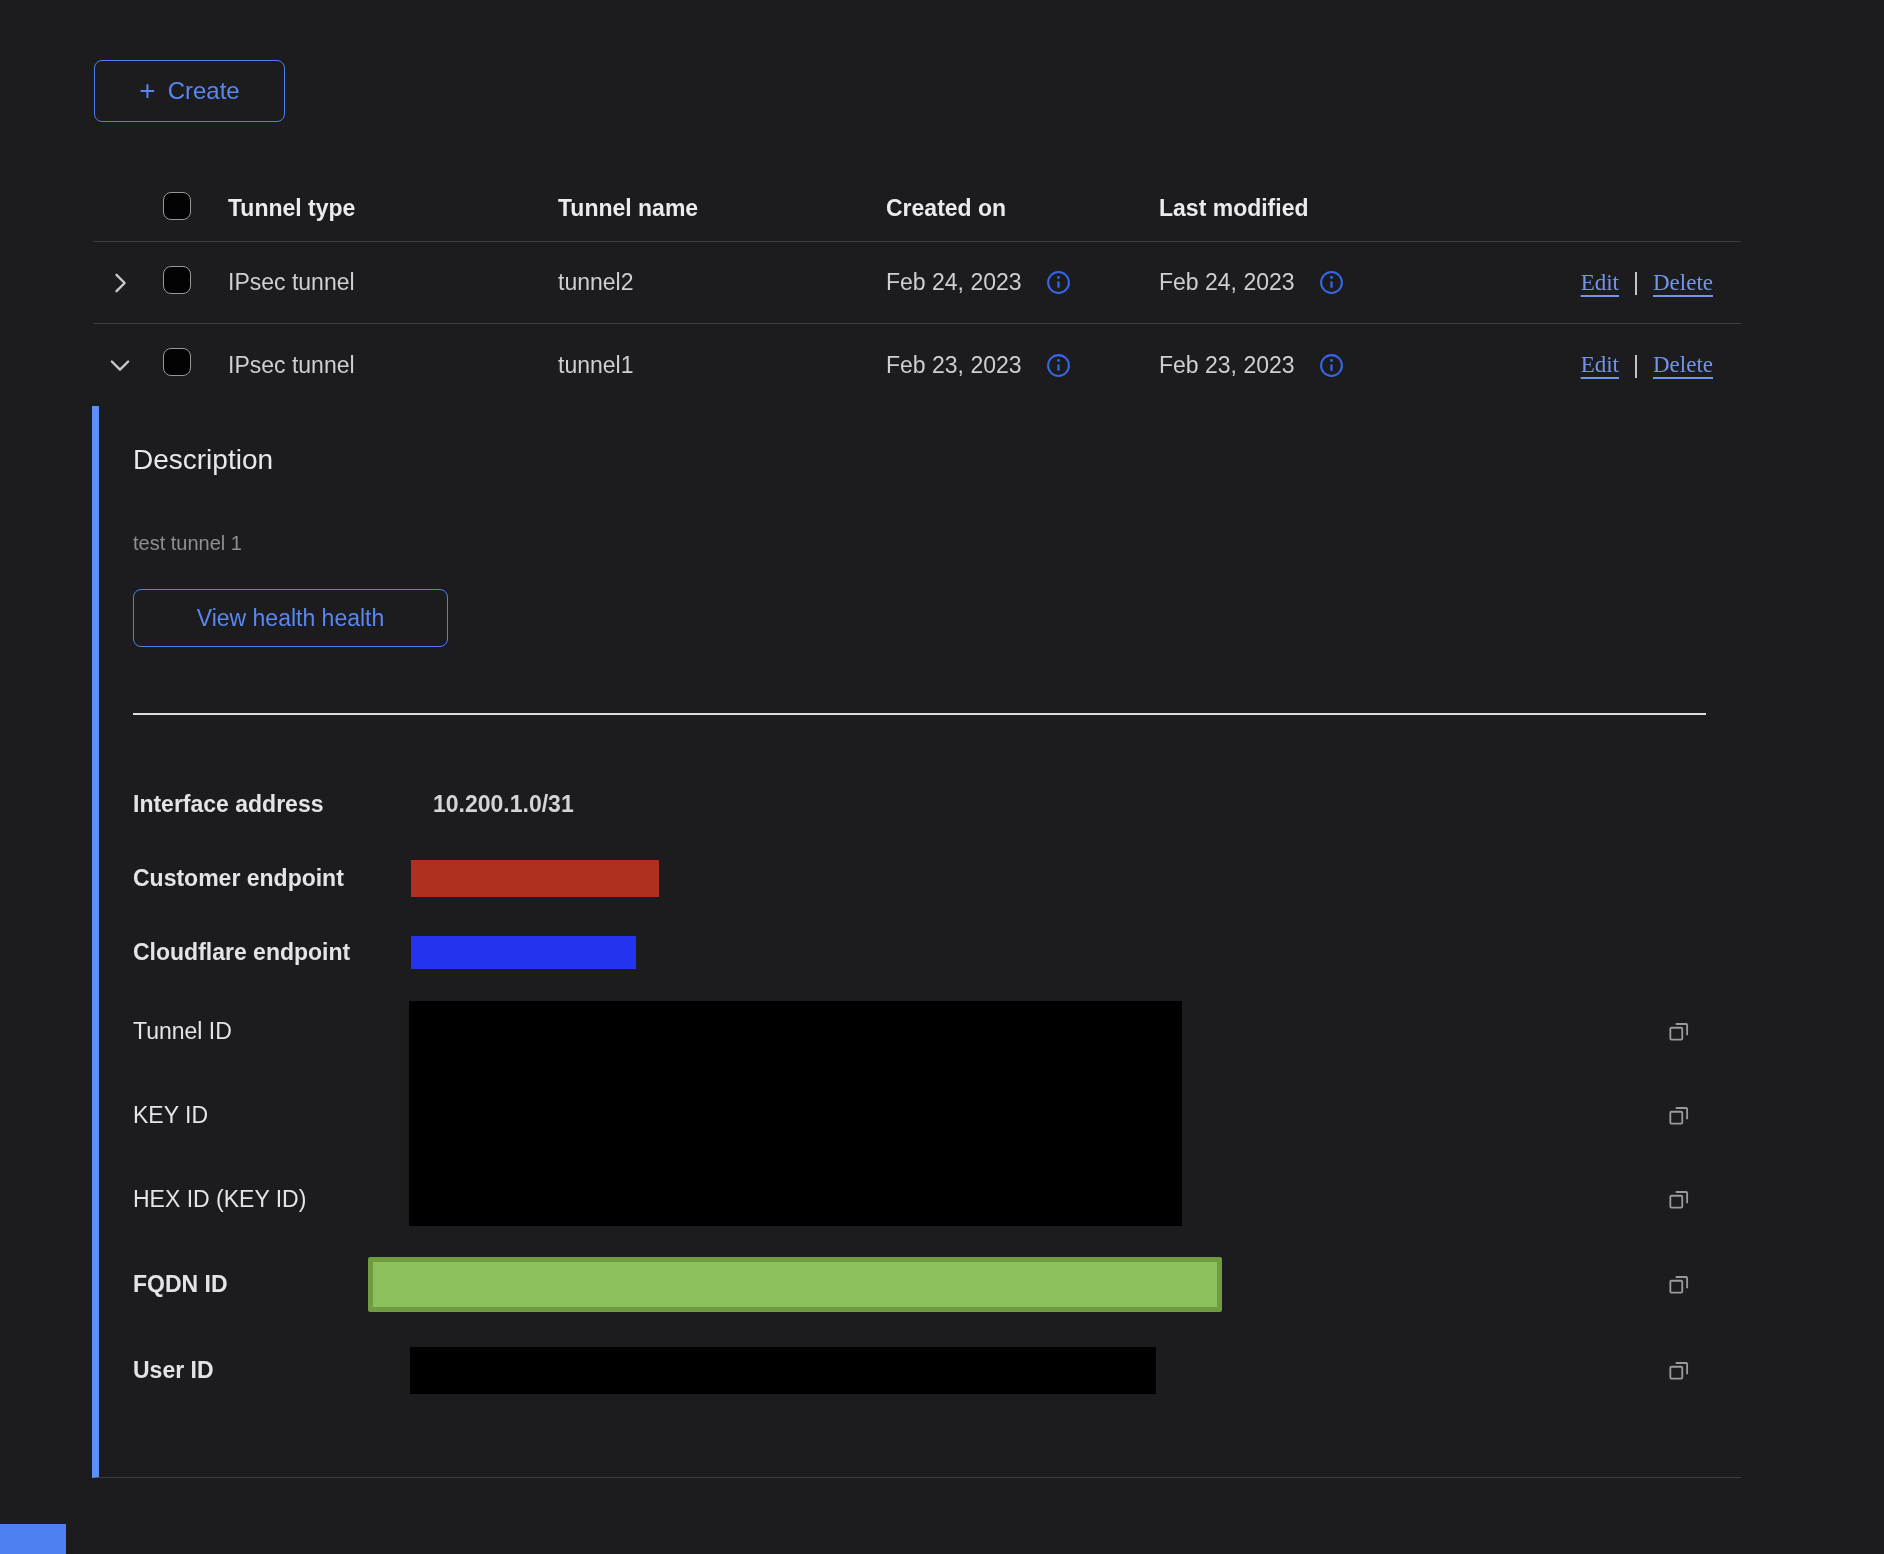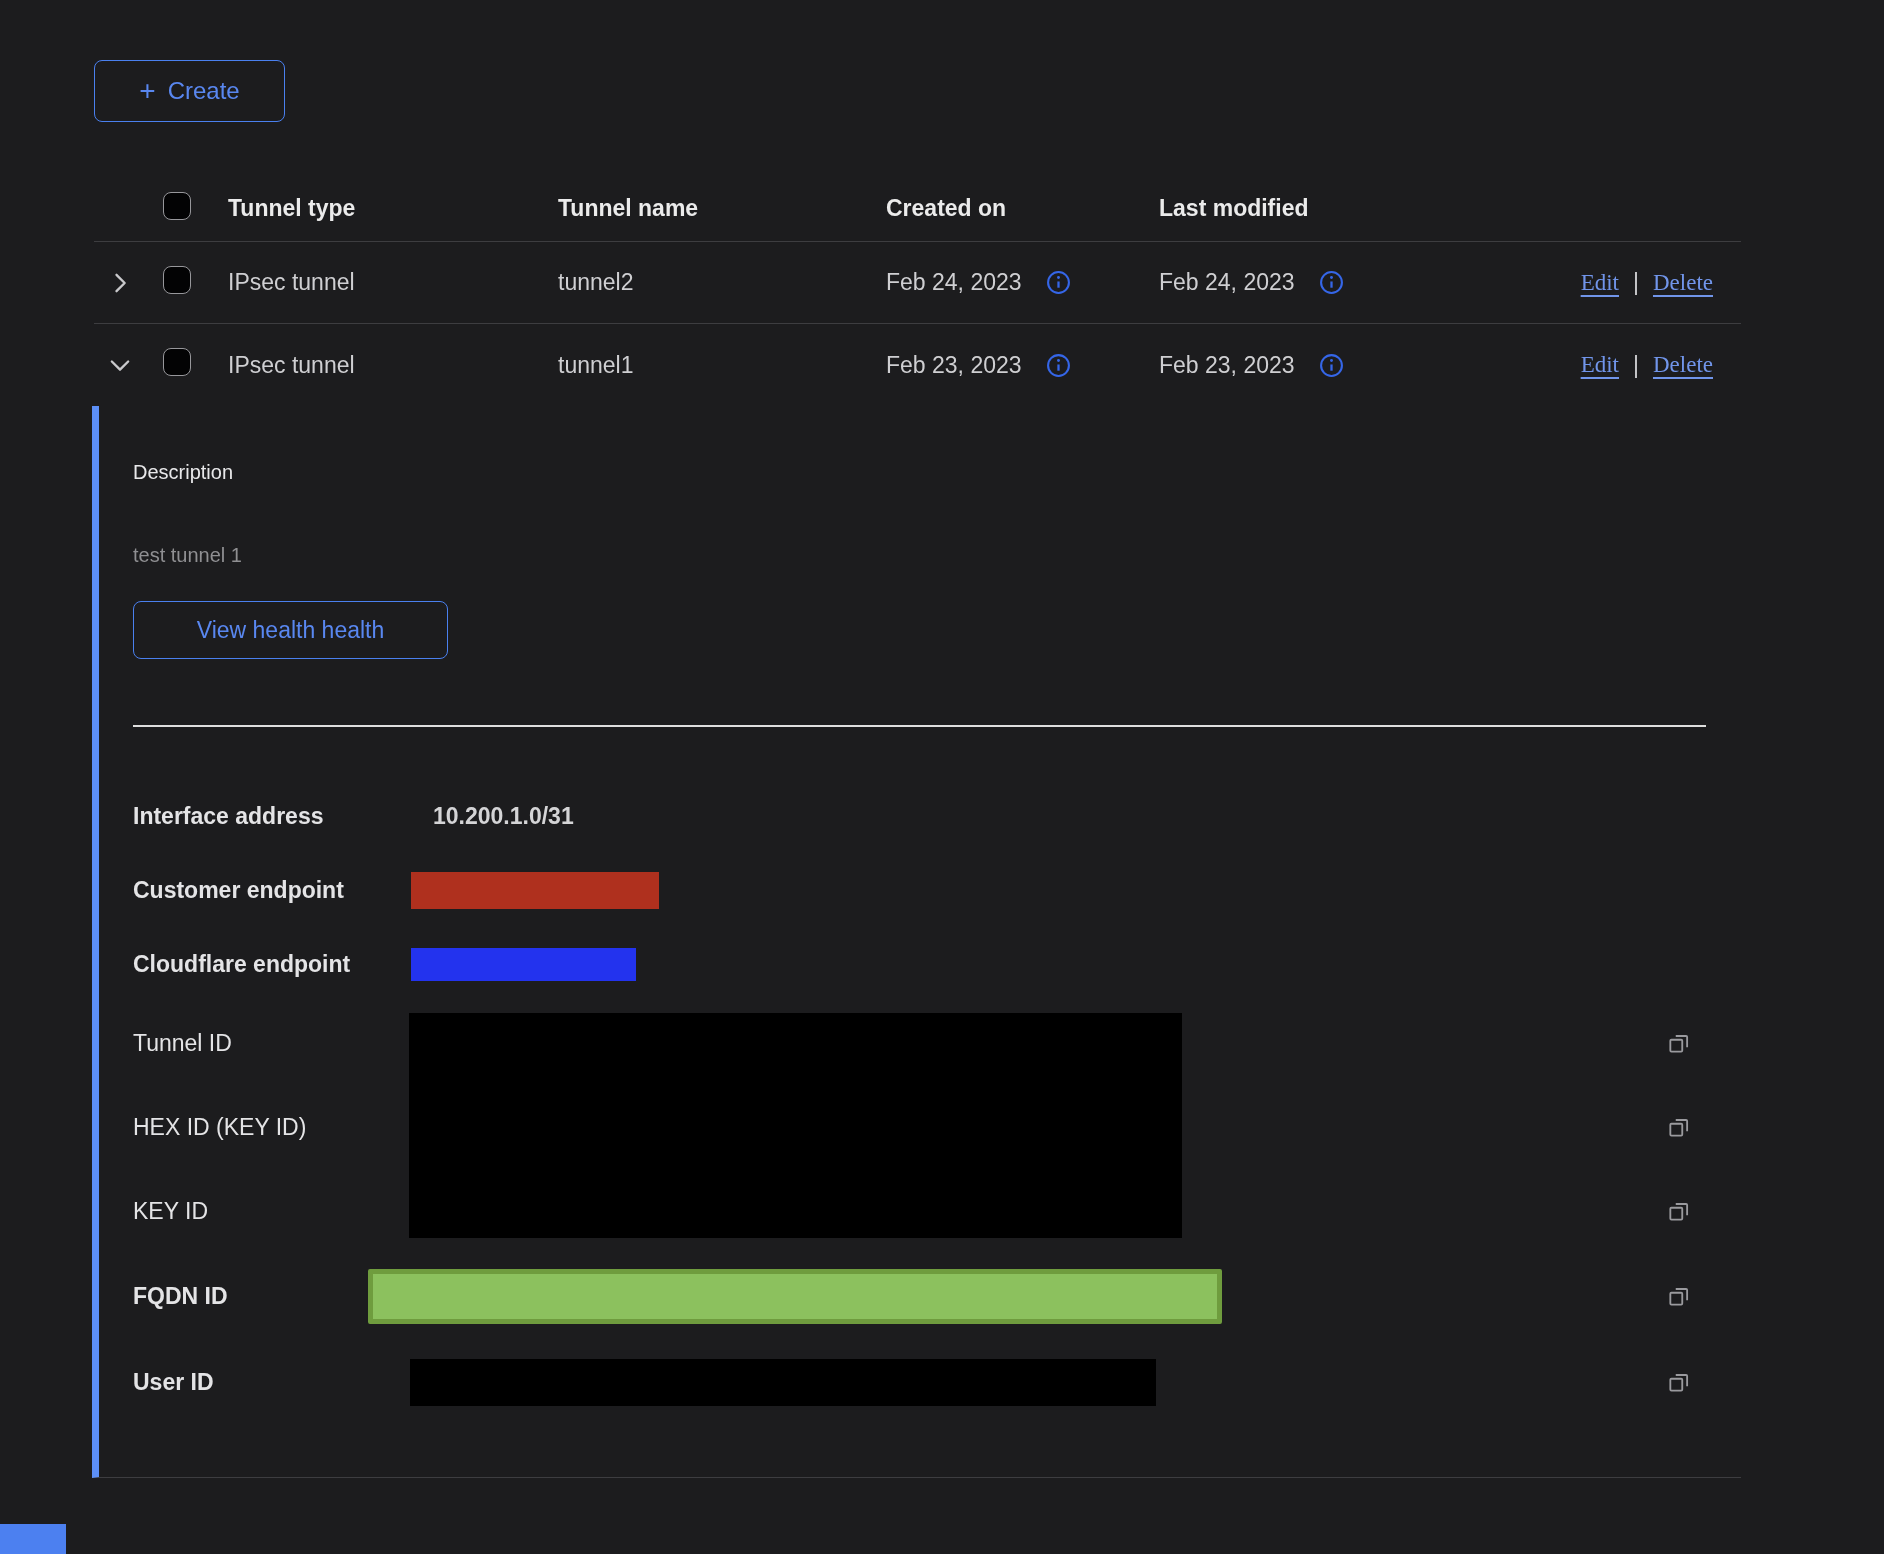--- a/index.html
+++ b/index.html
@@ -52,21 +52,21 @@
   .link { color: #7195ea; text-decoration: underline; text-underline-offset: 5px; cursor: pointer; font-family: Liberation Serif, serif; }
   .pipe { color: #cfcfd2; }
   
   .panel {
     position: absolute; left: 92px; top: 406px;
     width: 1649px; height: 1072px;
     border-left: 7px solid #5c8ff7;
     border-bottom: 1px solid #3d3d40;
     padding-left: 34px; padding-top: 40px;
   }
-  .desc-label { color: #e8e8ea; font-size: 20px; line-height: 28px; margin-top: 12px; }
+  .desc-label { color: #e8e8ea; font-size: 28px; line-height: 28px; }
   .desc-value { margin-top: 55px; color: #8f8f92; font-size: 20px; line-height: 28px; }
   .health-btn {
     margin-top: 32px; height: 58px; width: 315px;
     display: inline-flex; align-items: center; justify-content: center;
     background: transparent; border: 1.5px solid #4a80ef; border-radius: 8px;
     color: #5987f0; font-size: 23px;
     font-family: "Liberation Sans", "DejaVu Sans", sans-serif;
     cursor: pointer;
   }
   .panel-divider { margin-top: 66px; width: 1573px; height: 0; border: none; border-top: 2px solid #dedede; }
@@ -209,22 +209,22 @@
       </div>
 
       <div class="field-row">
         <div class="f-label">Cloudflare endpoint</div>
         <div class="redact redact-blue"></div>
       </div>
 
       <div class="field-group">
         <div class="group-labels">
           <div class="f-label">Tunnel ID</div>
+          <div class="f-label">KEY ID</div>
           <div class="f-label">HEX ID (KEY ID)</div>
-          <div class="f-label">KEY ID</div>
         </div>
         <div class="redact redact-black-big"></div>
         <div class="spacer"></div>
         <div class="group-copies">
           <div class="copy-row">
             <button class="copy-btn">
               <svg width="26" height="26" viewBox="0 0 24 24" fill="none" stroke="#9a9a9e" stroke-width="1.7" stroke-linejoin="round">
                   <rect x="4" y="9" width="11" height="11" rx="1"></rect>
                   <path d="M9 5.5 H18.5 a1 1 0 0 1 1 1 V16"></path>
                 </svg>

